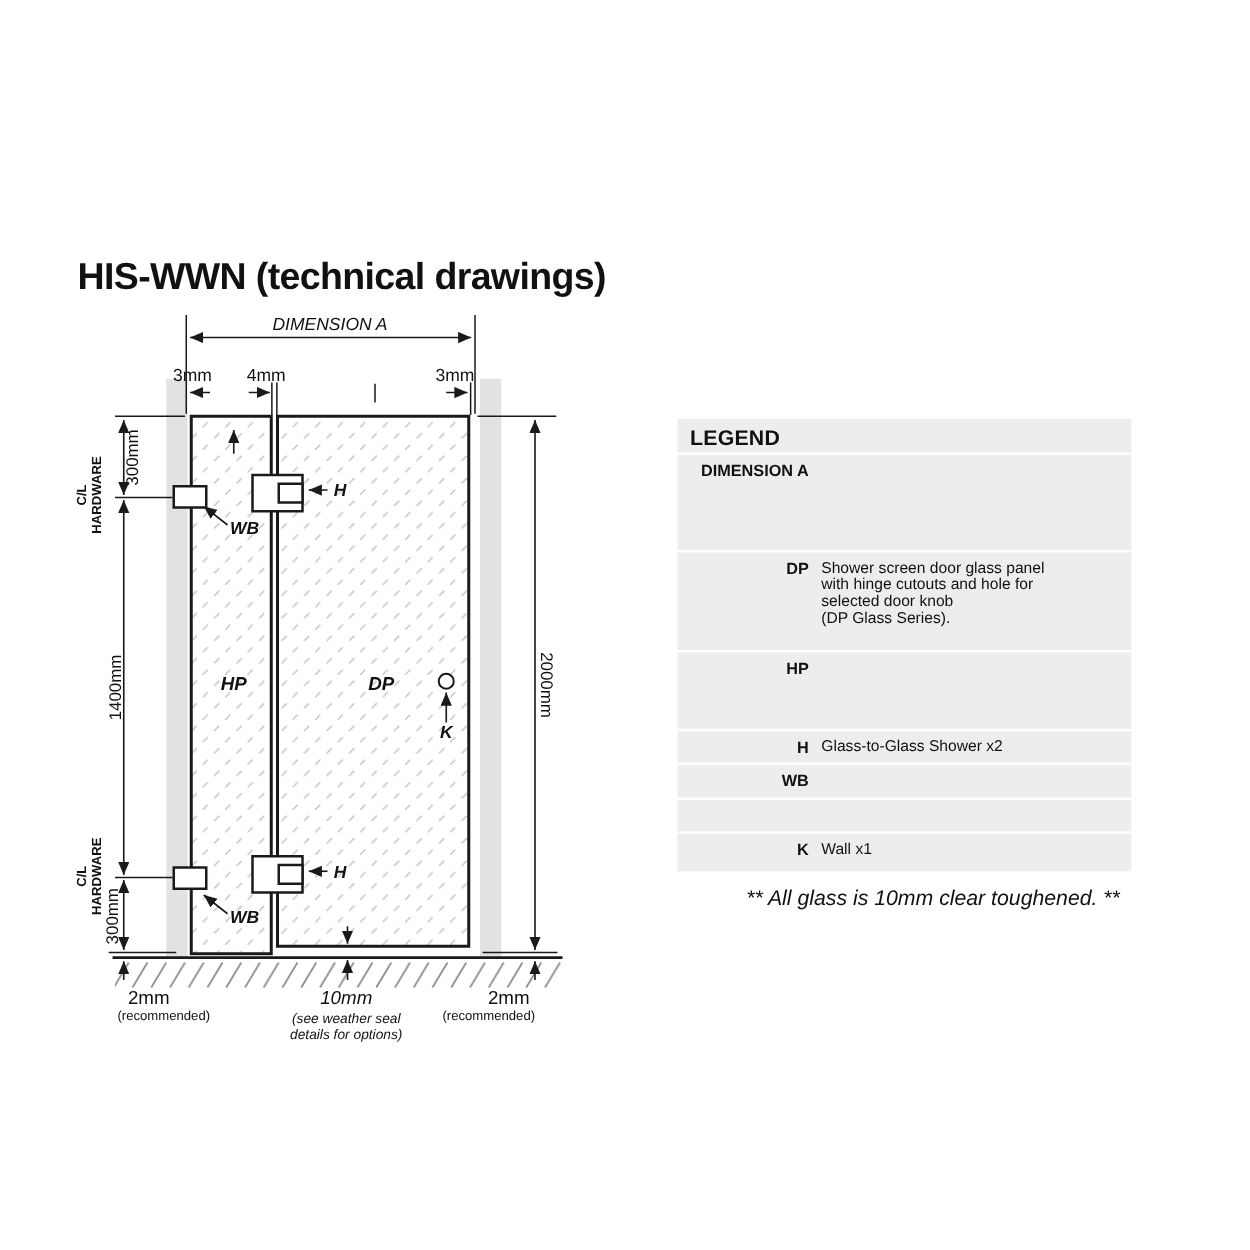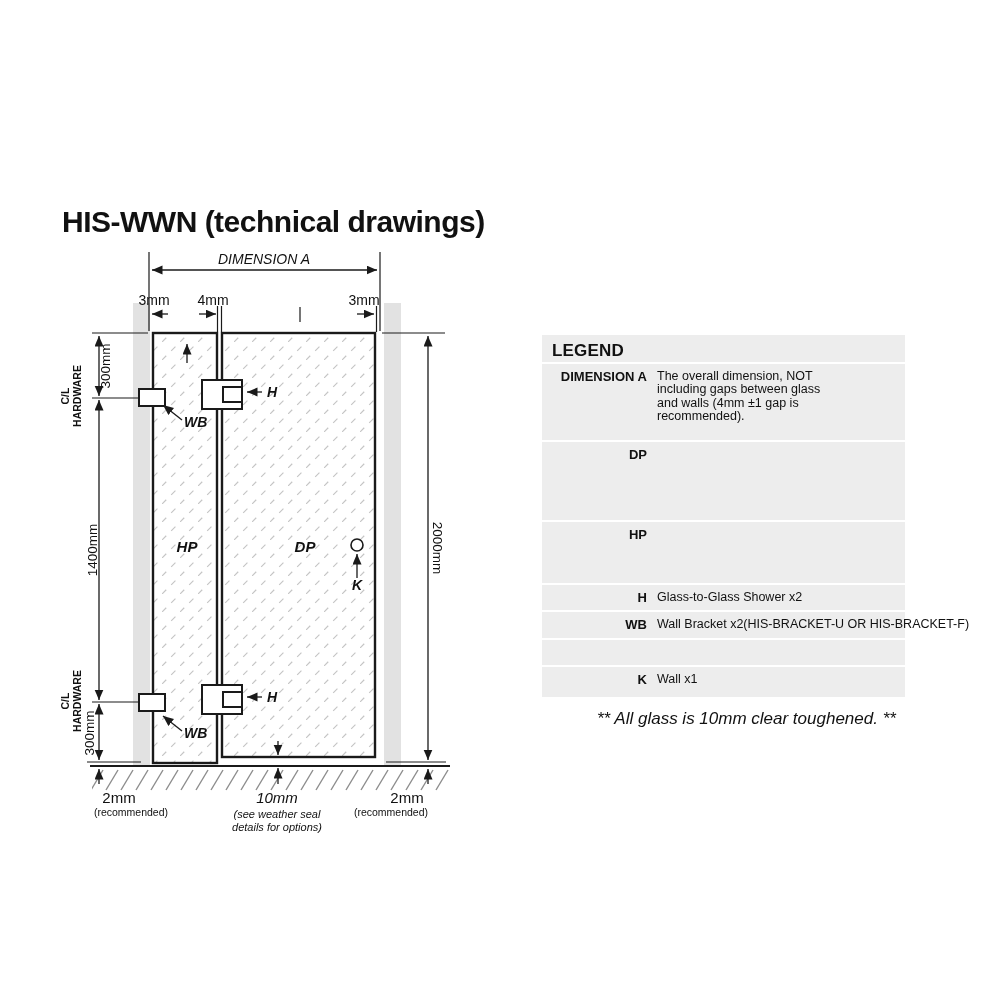--- a/index.html
+++ b/index.html
@@ -138,48 +138,45 @@
   <text class="inote" x="277" y="831" text-anchor="middle">details for options)</text>
   <text class="bigdim" x="407" y="803" text-anchor="middle">2mm</text>
   <text class="note" x="391" y="816" text-anchor="middle">(recommended)</text>
 </svg>
 
 <div class="legend-box">
   <div class="lheader">LEGEND</div>
 
   <div class="lrow" style="height:78px">
     <div class="lterm">DIMENSION A</div>
-    <div class="ldesc">
-      <div>The overall dimension, NOT</div>
-      <div>including gaps between glass</div>
-      <div>and walls (4mm ±1 gap is</div>
-      <div>recommended).</div>
-    </div>
   </div>
 
   <div class="lrow" style="height:80px">
     <div class="lterm">DP</div>
+    <div class="ldesc">
+      <div>Shower screen door glass panel</div>
+      <div>with hinge cutouts and hole for</div>
+      <div>selected door knob</div>
+      <div>(DP Glass Series).</div>
+    </div>
   </div>
 
   <div class="lrow" style="height:63px">
     <div class="lterm">HP</div>
   </div>
 
   <div class="lrow" style="height:27px">
     <div class="lterm">H</div>
     <div class="ldesc">
       <div>Glass-to-Glass Shower x2</div>
     </div>
   </div>
 
   <div class="lrow nowrap" style="height:28px">
     <div class="lterm">WB</div>
-    <div class="ldesc">
-      <div>Wall Bracket x2(HIS-BRACKET-U OR HIS-BRACKET-F)</div>
-    </div>
   </div>
 
   <div class="lrow" style="height:27px">
     <div class="lterm"></div>
     <div class="ldesc">
       <div></div>
     </div>
   </div>
 
   <div class="lrow" style="height:32px">

